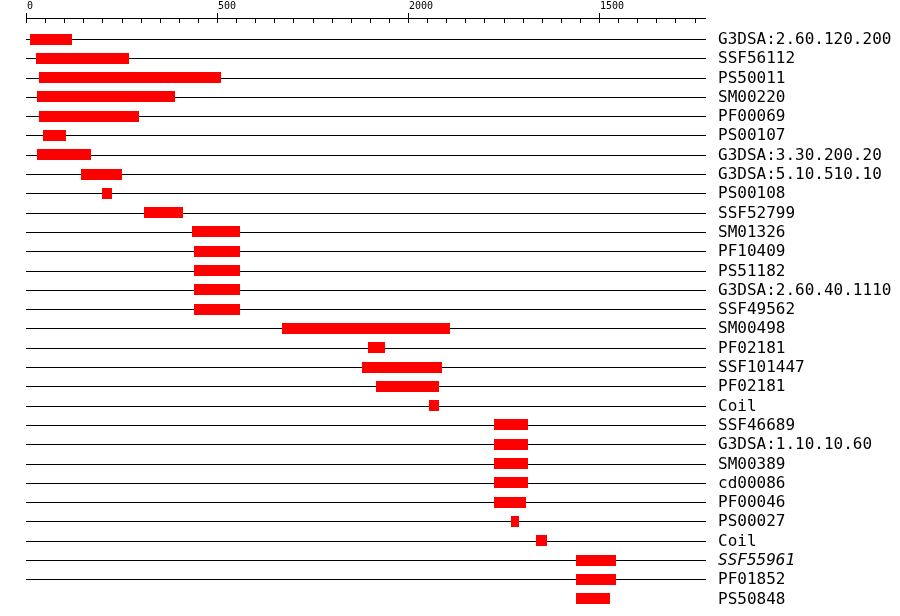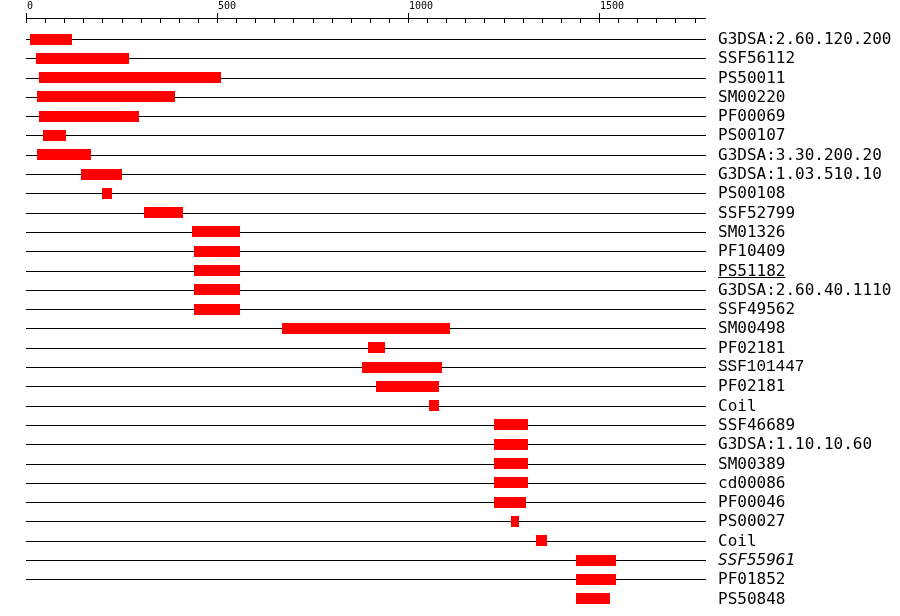--- a/index.html
+++ b/index.html
@@ -119,21 +119,21 @@
       <div class="tick-minor" style="left: 618px; top: 18px; height: 5px;"></div>
       <div class="tick-minor" style="left: 637px; top: 18px; height: 5px;"></div>
       <div class="tick-minor" style="left: 656px; top: 18px; height: 5px;"></div>
       <div class="tick-minor" style="left: 675px; top: 18px; height: 5px;"></div>
       <div class="tick-minor" style="left: 695px; top: 18px; height: 5px;"></div>
       <div class="tick-major" style="left: 26px; top: 13px; height: 10px;"></div>
       <div class="tick-label" style="left: 27px;">0</div>
       <div class="tick-major" style="left: 217px; top: 13px; height: 10px;"></div>
       <div class="tick-label" style="left: 218px;">500</div>
       <div class="tick-major" style="left: 408px; top: 13px; height: 10px;"></div>
-      <div class="tick-label" style="left: 409px;">1000</div>
+      <div class="tick-label" style="left: 409px;">2000</div>
       <div class="tick-major" style="left: 599px; top: 13px; height: 10px;"></div>
       <div class="tick-label" style="left: 600px; text-align: center;">1500</div>
     </div>
 
   <div id="rows">
       <div class="row">
         <div class="row-line" style="left: 26px; width: 680px; top: 9px;"></div>
         <div class="row-bar" style="left: 29.8202px; width: 42.0225px; top: 3.5px; height: 11px; background: rgb(255, 0, 0);"></div>
         <div class="row-label" style="left: 718px; top: 3px;">G3DSA:2.60.120.200</div>
       </div>
@@ -163,21 +163,21 @@
         <div class="row-label" style="left: 718px; top: 3px;">PS00107</div>
       </div>
       <div class="row">
         <div class="row-line" style="left: 26px; width: 680px; top: 9px;"></div>
         <div class="row-bar" style="left: 37.4607px; width: 53.4831px; top: 3.5px; height: 11px; background: rgb(255, 0, 0);"></div>
         <div class="row-label" style="left: 718px; top: 3px;">G3DSA:3.30.200.20</div>
       </div>
       <div class="row">
         <div class="row-line" style="left: 26px; width: 680px; top: 9px;"></div>
         <div class="row-bar" style="left: 81.3933px; width: 40.1124px; top: 3.5px; height: 11px; background: rgb(255, 0, 0);"></div>
-        <div class="row-label" style="left: 718px; top: 3px;">G3DSA:1.03.510.10</div>
+        <div class="row-label" style="left: 718px; top: 3px;">G3DSA:5.10.510.10</div>
       </div>
       <div class="row">
         <div class="row-line" style="left: 26px; width: 680px; top: 9px;"></div>
         <div class="row-bar" style="left: 102.404px; width: 9.55056px; top: 3.5px; height: 11px; background: rgb(255, 0, 0);"></div>
         <div class="row-label" style="left: 718px; top: 3px;">PS00108</div>
       </div>
       <div class="row">
         <div class="row-line" style="left: 26px; width: 680px; top: 9px;"></div>
         <div class="row-bar" style="left: 144.427px; width: 38.2022px; top: 3.5px; height: 11px; background: rgb(255, 0, 0);"></div>
         <div class="row-label" style="left: 718px; top: 3px;">SSF52799</div>
@@ -188,21 +188,21 @@
         <div class="row-label" style="left: 718px; top: 3px;">SM01326</div>
       </div>
       <div class="row">
         <div class="row-line" style="left: 26px; width: 680px; top: 9px;"></div>
         <div class="row-bar" style="left: 194.09px; width: 45.8427px; top: 3.5px; height: 11px; background: rgb(255, 0, 0);"></div>
         <div class="row-label" style="left: 718px; top: 3px;">PF10409</div>
       </div>
       <div class="row">
         <div class="row-line" style="left: 26px; width: 680px; top: 9px;"></div>
         <div class="row-bar" style="left: 194.09px; width: 45.8427px; top: 3.5px; height: 11px; background: rgb(255, 0, 0);"></div>
-        <div class="row-label" style="left: 718px; top: 3px; text-decoration: underline;">PS51182</div>
+        <div class="row-label" style="left: 718px; top: 3px;">PS51182</div>
       </div>
       <div class="row">
         <div class="row-line" style="left: 26px; width: 680px; top: 9px;"></div>
         <div class="row-bar" style="left: 194.09px; width: 45.8427px; top: 3.5px; height: 11px; background: rgb(255, 0, 0);"></div>
         <div class="row-label" style="left: 718px; top: 3px;">G3DSA:2.60.40.1110</div>
       </div>
       <div class="row">
         <div class="row-line" style="left: 26px; width: 680px; top: 9px;"></div>
         <div class="row-bar" style="left: 194.09px; width: 45.8427px; top: 3.5px; height: 11px; background: rgb(255, 0, 0);"></div>
         <div class="row-label" style="left: 718px; top: 3px;">SSF49562</div>
@@ -213,21 +213,21 @@
         <div class="row-label" style="left: 718px; top: 3px;">SM00498</div>
       </div>
       <div class="row">
         <div class="row-line" style="left: 26px; width: 680px; top: 9px;"></div>
         <div class="row-bar" style="left: 367.91px; width: 17.191px; top: 3.5px; height: 11px; background: rgb(255, 0, 0);"></div>
         <div class="row-label" style="left: 718px; top: 3px;">PF02181</div>
       </div>
       <div class="row">
         <div class="row-line" style="left: 26px; width: 680px; top: 9px;"></div>
         <div class="row-bar" style="left: 362.18px; width: 80.2247px; top: 3.5px; height: 11px; background: rgb(255, 0, 0);"></div>
-        <div class="row-label" style="left: 718px; top: 3px; font-family: Liberation Mono, monospace;">SSF101447</div>
+        <div class="row-label" style="left: 718px; top: 3px;">SSF101447</div>
       </div>
       <div class="row">
         <div class="row-line" style="left: 26px; width: 680px; top: 9px;"></div>
         <div class="row-bar" style="left: 375.551px; width: 63.0337px; top: 3.5px; height: 11px; background: rgb(255, 0, 0);"></div>
         <div class="row-label" style="left: 718px; top: 3px;">PF02181</div>
       </div>
       <div class="row">
         <div class="row-line" style="left: 26px; width: 680px; top: 9px;"></div>
         <div class="row-bar" style="left: 429.034px; width: 9.55056px; top: 3.5px; height: 11px; background: rgb(255, 0, 0);"></div>
         <div class="row-label" style="left: 718px; top: 3px;">Coil</div>

